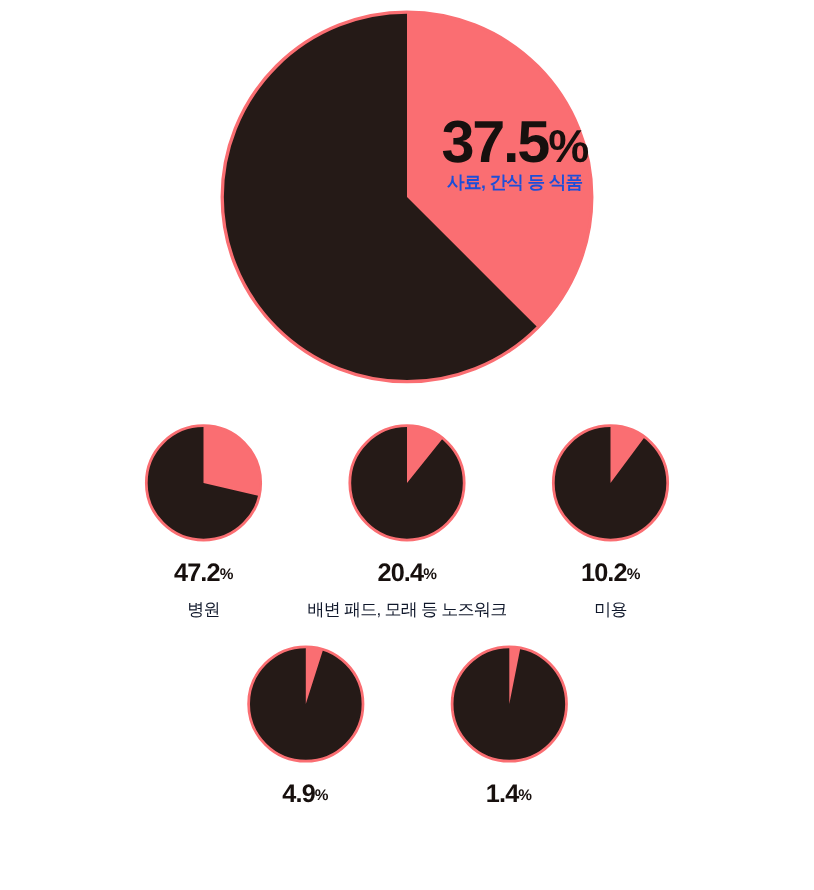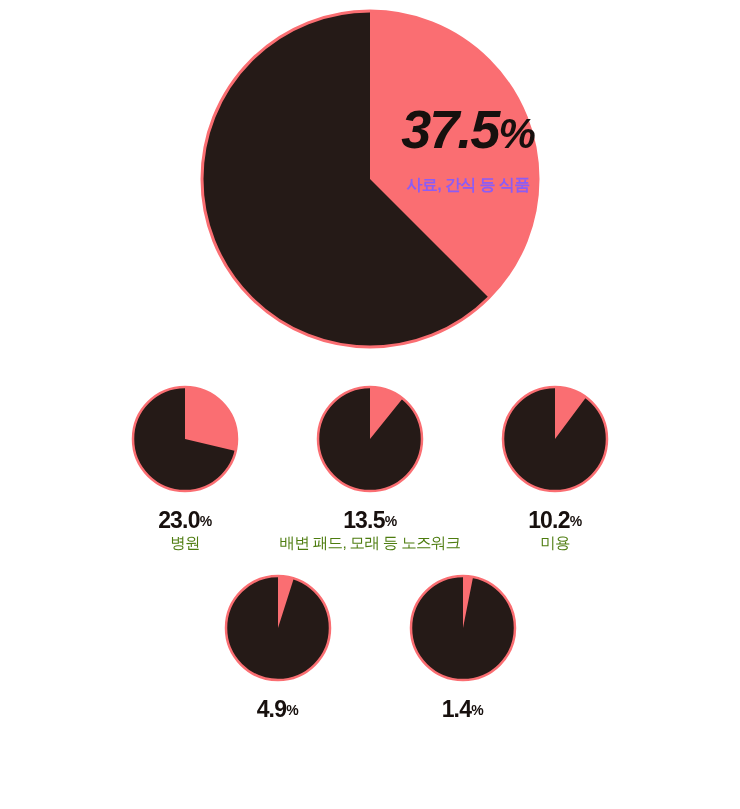--- a/index.html
+++ b/index.html
@@ -47,33 +47,32 @@
     text-align: center;
     pointer-events: none;
   }
   .hero-value {
     font-size: 54px;
     font-weight: 700;
     letter-spacing: -2px;
     line-height: 1;
     color: #17100e;
     white-space: nowrap;
-    font-style: italic;
   }
   .hero-value .pct {
     font-size: 42px;
     font-weight: 700;
     letter-spacing: -1px;
   }
   .hero-label {
-    margin-top: 19px;
+    margin-top: 0;
     font-size: 16px;
     font-weight: 700;
     letter-spacing: -0.6px;
-    color: #8b5cf6;
+    color: #1d4ed8;
     white-space: nowrap;
   }
 
   
   .grid {
     position: absolute;
     left: 0;
     top: 385px;
     width: 740px;
   }
@@ -106,27 +105,27 @@
     color: #17100e;
     white-space: nowrap;
   }
   .mini-value .pct {
     font-size: 14px;
     font-weight: 700;
     vertical-align: 2px;
     letter-spacing: -0.3px;
   }
   .mini-label {
-    margin-top: 1px;
+    margin-top: 13px;
     font-size: 15.5px;
     font-weight: 500;
     letter-spacing: -0.7px;
     line-height: 1.32;
     text-align: center;
-    color: #4d7c0f;
+    color: #0f172a;
     white-space: pre-line;
   }
 </style>
 </head>
 <body>
 
 <div class="infographic">
 
   <div class="hero-pie-wrap">
     <svg class="hero-pie-svg" viewBox="0 0 340 340">
@@ -147,33 +146,33 @@
 
     <div class="grid-row row-1">
 
       <div class="cell">
         <svg class="mini-pie-svg" viewBox="0 0 108 108">
           <circle cx="54" cy="54" r="52" fill="#FA6E72"></circle>
           <path class="mini-remainder" fill="#251A17" d="M 54 54 L 104.601 65.980 A 52 52 0 1 1 54.000 2.000 Z"></path>
           <circle cx="54" cy="54" r="52" fill="none" stroke="#FA6E72" stroke-width="2.5"></circle>
         </svg>
         <div class="mini-value">
-          <span>23.0</span><span class="pct">%</span>
+          <span>47.2</span><span class="pct">%</span>
         </div>
         <div class="mini-label">병원</div>
       </div>
 
       <div class="cell">
         <svg class="mini-pie-svg" viewBox="0 0 108 108">
           <circle cx="54" cy="54" r="52" fill="#FA6E72"></circle>
           <path class="mini-remainder" fill="#251A17" d="M 54 54 L 86.640 13.520 A 52 52 0 1 1 54.000 2.000 Z"></path>
           <circle cx="54" cy="54" r="52" fill="none" stroke="#FA6E72" stroke-width="2.5"></circle>
         </svg>
         <div class="mini-value">
-          <span>13.5</span><span class="pct">%</span>
+          <span>20.4</span><span class="pct">%</span>
         </div>
         <div class="mini-label">배변 패드, 모래 등 노즈워크</div>
       </div>
 
       <div class="cell">
         <svg class="mini-pie-svg" viewBox="0 0 108 108">
           <circle cx="54" cy="54" r="52" fill="#FA6E72"></circle>
           <path class="mini-remainder" fill="#251A17" d="M 54 54 L 85.091 12.319 A 52 52 0 1 1 54.000 2.000 Z"></path>
           <circle cx="54" cy="54" r="52" fill="none" stroke="#FA6E72" stroke-width="2.5"></circle>
         </svg>

